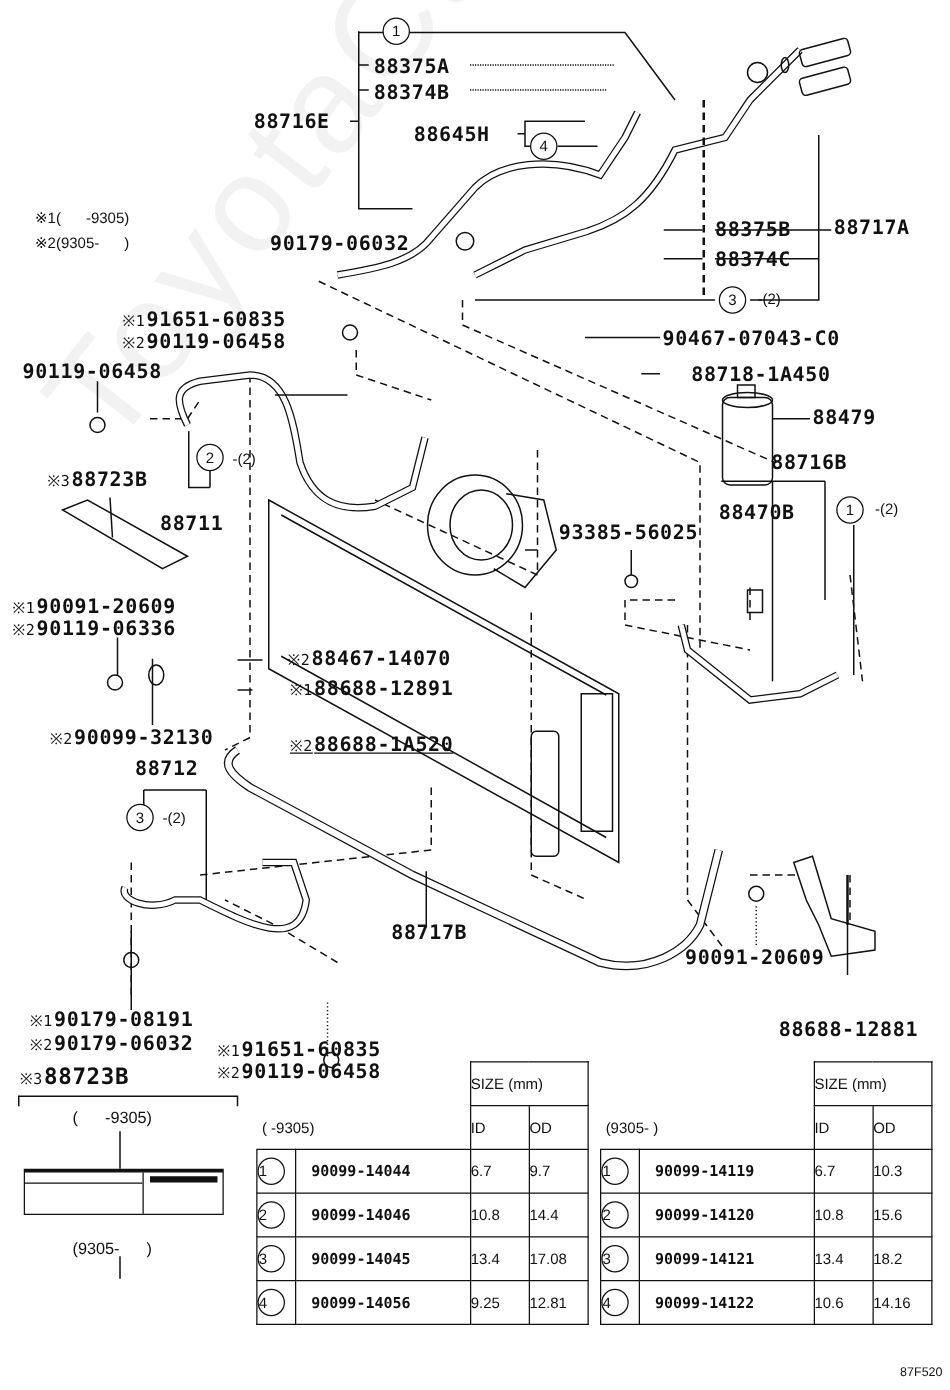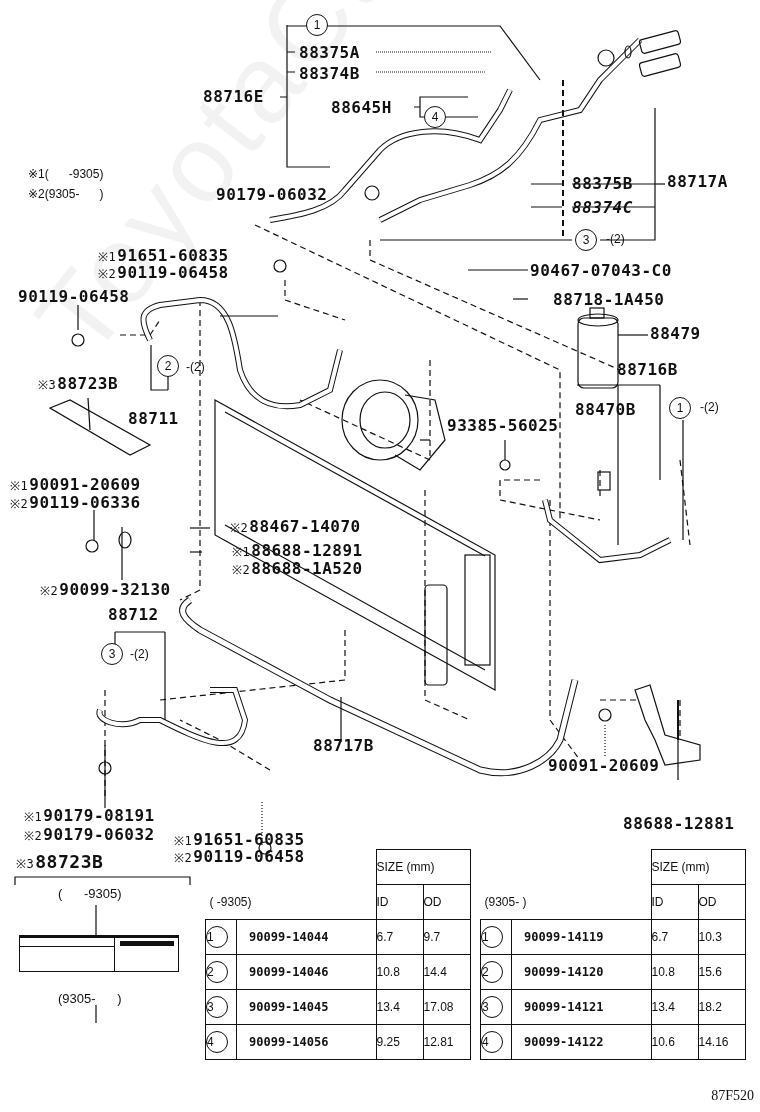--- a/index.html
+++ b/index.html
@@ -12,21 +12,21 @@
   .circ{position:absolute;width:20px;height:20px;border:1.2px solid #111;border-radius:50%;background:#fff;font-family:"Liberation Sans","DejaVu Sans",sans-serif;font-size:12px;text-align:center;line-height:20px;}
   .qty{position:absolute;font-family:"Liberation Sans","DejaVu Sans",sans-serif;font-size:12px;white-space:nowrap;}
   table.size{position:absolute;border-collapse:collapse;font-family:"Liberation Sans","DejaVu Sans",sans-serif;}
   table.size td{border:1.5px solid #111;padding:0;height:34px;text-align:left;font-size:12px;}
   table.size td.hd{border-top:none;border-left:none;text-align:left;font-size:12px;vertical-align:middle;padding-left:4px;}
   table.size td.blank{border:none;}
   table.size td.pn{font-family:"DejaVu Sans Mono","Liberation Mono",monospace;font-weight:bold;font-size:12px;text-align:left;padding-left:12px;}
   table.size td.num{width:30px;}
   table.size td.num span{display:inline-block;width:20px;height:20px;border:1.2px solid #111;border-radius:50%;line-height:20px;font-size:12px;}
   .wm{position:absolute;left:10px;top:300px;font-family:"Liberation Sans",sans-serif;font-size:110px;color:rgba(0,0,0,0.05);transform:rotate(-52deg);transform-origin:left top;white-space:nowrap;letter-spacing:6px;pointer-events:none;}
-  .code{position:absolute;right:6px;bottom:8px;font-family:Liberation Serif, serif;font-size:14px;}
+  .code{position:absolute;right:6px;bottom:8px;font-family:Liberation Sans, sans-serif;font-size:10px;}
   .lblbox{position:absolute;border:1.5px solid #111;}
 </style>
 </head>
 <body>
 
 <div id="stage">
 
   <div class="wm">ToyotaCarMirror.ru</div>
 
   <svg id="art" width="760" height="1112" viewBox="0 0 760 1112">
@@ -155,39 +155,39 @@
   <div class="circ" style="left:101px;top:643px;">3</div>
   <div class="qty" style="left:130px;top:647px;">-(2)</div>
 
   <div class="lbl" style="left:299px;top:45px;">88375A</div>
   <div class="lbl" style="left:299px;top:66px;">88374B</div>
   <div class="lbl" style="left:203px;top:89px;">88716E</div>
   <div class="lbl" style="left:331px;top:100px;">88645H</div>
   <div class="lbl" style="left:216px;top:187px;">90179-06032</div>
   <div class="lbl" style="left:572px;top:176px;">88375B</div>
   <div class="lbl" style="left:667px;top:174px;">88717A</div>
-  <div class="lbl" style="left:572px;top:200px;font-style:italic;">88374C</div>
+  <div class="lbl" style="left:572px;top:200px;">88374C</div>
 
   <div class="lbl" style="left:98px;top:248px;"><span class="mark">※1</span><span>91651-60835</span></div>
   <div class="lbl" style="left:98px;top:265px;"><span class="mark">※2</span><span>90119-06458</span></div>
   <div class="lbl" style="left:530px;top:263px;">90467-07043-C0</div>
   <div class="lbl" style="left:18px;top:289px;">90119-06458</div>
   <div class="lbl" style="left:553px;top:292px;">88718-1A450</div>
   <div class="lbl" style="left:650px;top:326px;">88479</div>
   <div class="lbl" style="left:38px;top:376px;"><span class="mark">※3</span><span>88723B</span></div>
   <div class="lbl" style="left:617px;top:362px;">88716B</div>
   <div class="lbl" style="left:128px;top:411px;">88711</div>
   <div class="lbl" style="left:575px;top:402px;">88470B</div>
   <div class="lbl" style="left:447px;top:418px;">93385-56025</div>
 
   <div class="lbl" style="left:10px;top:477px;"><span class="mark">※1</span><span>90091-20609</span></div>
   <div class="lbl" style="left:10px;top:495px;"><span class="mark">※2</span><span>90119-06336</span></div>
   <div class="lbl" style="left:230px;top:519px;"><span class="mark">※2</span><span>88467-14070</span></div>
   <div class="lbl" style="left:232px;top:543px;"><span class="mark">※1</span><span>88688-12891</span></div>
-  <div class="lbl" style="left:232px;top:561px;"><span class="mark">※2</span><span>88688-1A520</span></div>
+  <div class="lbl" style="left:232px;top:588px;text-decoration:underline;"><span class="mark">※2</span><span>88688-1A520</span></div>
   <div class="lbl" style="left:40px;top:582px;"><span class="mark">※2</span><span>90099-32130</span></div>
   <div class="lbl" style="left:108px;top:607px;">88712</div>
   <div class="lbl" style="left:313px;top:738px;">88717B</div>
   <div class="lbl" style="left:548px;top:758px;">90091-20609</div>
   <div class="lbl" style="left:623px;top:816px;">88688-12881</div>
 
   <div class="lbl" style="left:24px;top:808px;"><span class="mark">※1</span><span>90179-08191</span></div>
   <div class="lbl" style="left:24px;top:827px;"><span class="mark">※2</span><span>90179-06032</span></div>
   <div class="lbl" style="left:174px;top:832px;"><span class="mark">※1</span><span>91651-60835</span></div>
   <div class="lbl" style="left:174px;top:849px;"><span class="mark">※2</span><span>90119-06458</span></div>

